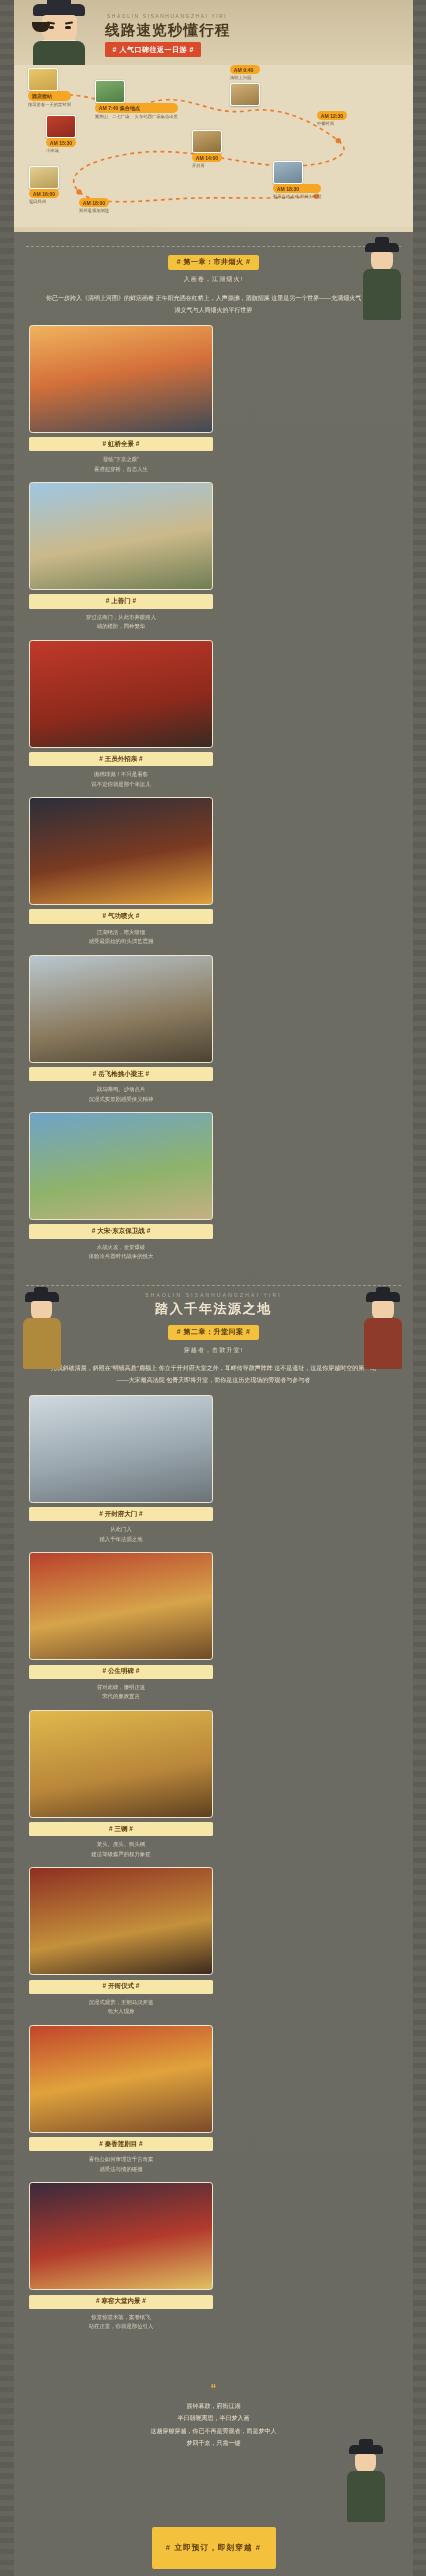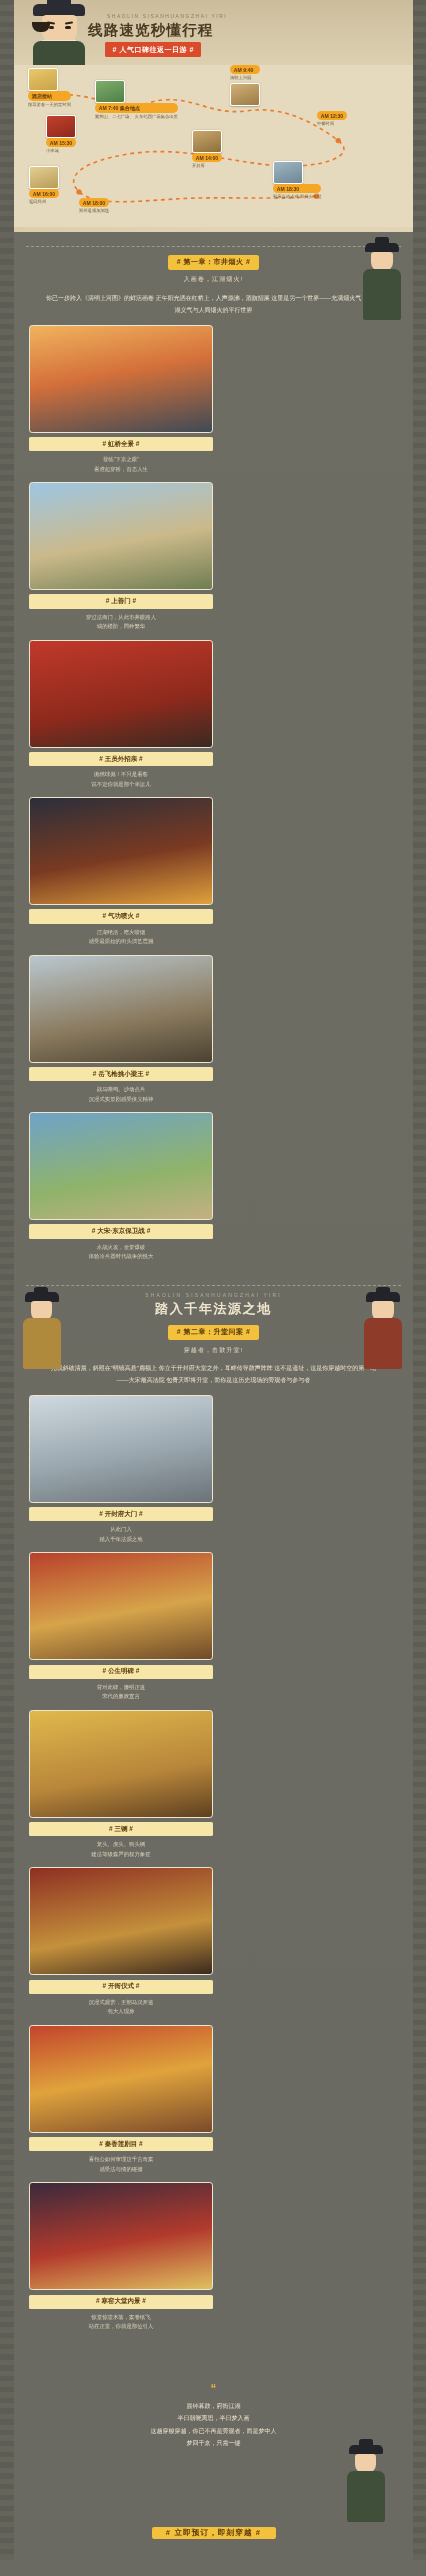--- a/index.html
+++ b/index.html
@@ -36,21 +36,21 @@
   .hero-top {
     position: relative;
     height: 65px;
     background: linear-gradient(180deg,#cbbd9c 0%, #ddd0b1 100%);
   }
   .hero-pinyin {
     position: absolute; left: 93px; top: 14px;
     font-size: 4.9px; letter-spacing: 1.6px; color: #8d7c5c;
   }
   .hero-title {
-    position: absolute; left: 74px; top: 20.5px;
+    position: absolute; left: 91px; top: 20.5px;
     font-size: 14.6px; font-weight: bold; color: #4a3a22;
     letter-spacing: 1.1px;
   }
   .hero-sub {
     position: absolute; left: 91px; top: 42px;
     background: #d94b2b; color: #fff;
     font-size: 7px; font-weight: bold;
     padding: 2.7px 7.6px; border-radius: 1.6px;
     letter-spacing: 0.5px;
   }
@@ -173,21 +173,21 @@
 
   
   .quote {
     margin: 14px 30px 0; text-align: center; color: #f0e6cf;
     font-size: 6px; line-height: 2.1; white-space: pre-line; position: relative;
   }
   .qmark { color:#f3c13c; font-size: 10.8px; font-weight: bold; }
   .cta {
     margin: 12px auto 16px; display: block; width: 124px; text-align: center;
     background: #f3c13c; color: #5b3a10; font-weight: bold; font-size: 7.6px;
-    padding: 1px 0; border-radius: 2.2px; letter-spacing: 1.1px;
+    padding: 16px 0; border-radius: 2.2px; letter-spacing: 1.1px;
   }
   .corner-fig { position: absolute; right: 9.7px; bottom: 5.4px; }
 </style>
 </head>
 <body>
 
 <div class="page">
   <div class="rail left"></div>
   <div class="rail right"></div>
 

